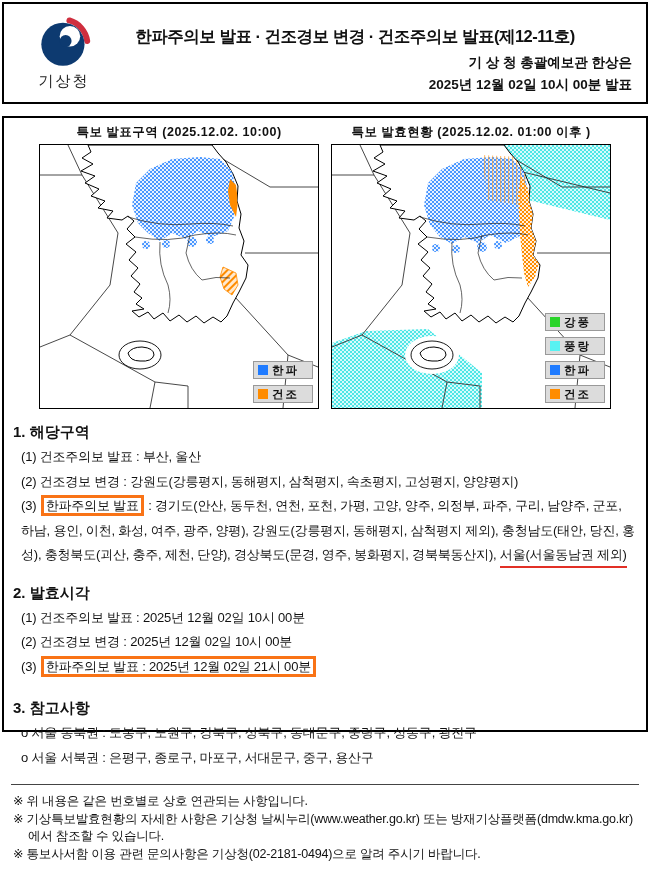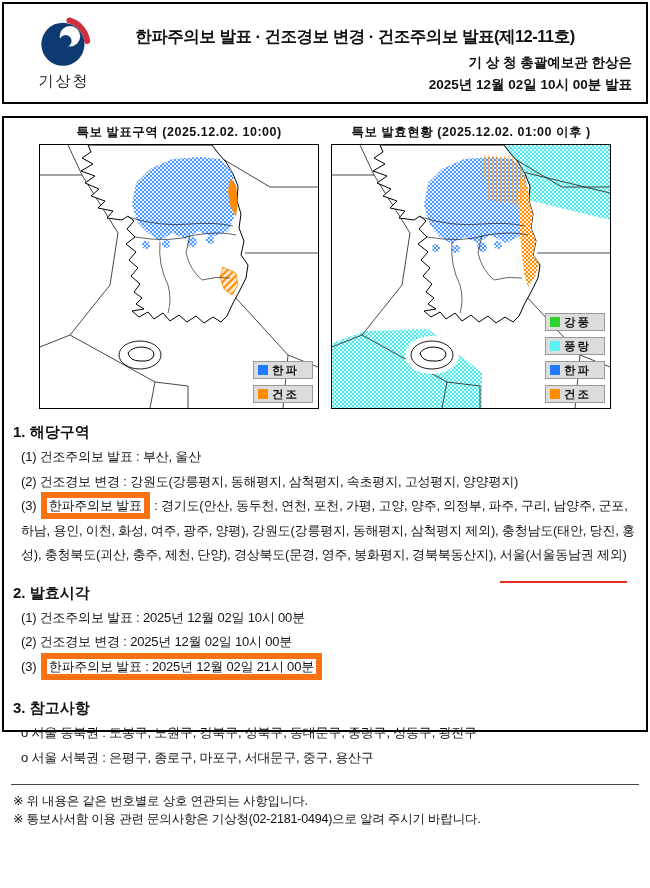--- a/index.html
+++ b/index.html
@@ -29,22 +29,22 @@
   .legend-label{font-size:11.5px;font-weight:bold;letter-spacing:2px;color:#111;}
   .chip-wind{background:#2ad42a;}
   .chip-seas{background:#58f2f2;}
   .chip-cold{background:#1f7bff;}
   .chip-dry{background:#ff8c00;}
   
   .text-col{position:absolute;left:9px;right:9px;top:302px;}
   .sec{margin:0 0 13px 0;}
   .sec-title{font-size:15px;font-weight:bold;line-height:24px;margin-bottom:1px;}
   .sec-item{font-size:13px;line-height:24.5px;padding-left:8px;letter-spacing:-0.2px;}
-  .red-box{border:6px solid #f97316;padding:0 2px;margin:0 1px;}
-  .red-underline{border-bottom:2px solid #e23026;padding-bottom:19px;}
+  .red-box{border:3px solid #f97316;padding:0 2px;margin:0 1px;}
+  .red-underline{border-bottom:2px solid #e23026;padding-bottom:4px;}
   .sec2{margin-bottom:17px;}
   .sep-line{border:0;border-top:1px solid #444;margin:14px 0 8px -2px;width:calc(100% + 4px);}
   .note{font-size:12.5px;line-height:17.5px;padding-left:15px;text-indent:-15px;letter-spacing:-0.2px;}
 </style>
 </head>
 <body>
 
 <div class="box" id="header-box">
   <div class="logo-wrap">
     <svg viewBox="0 0 100 100">
@@ -228,16 +228,17 @@
 
     <div class="sec">
       <div class="sec-title">3. 참고사항</div>
       <div class="sec-item">o 서울 동북권 : 도봉구, 노원구, 강북구, 성북구, 동대문구, 중랑구, 성동구, 광진구</div>
       <div class="sec-item">o 서울 서북권 : 은평구, 종로구, 마포구, 서대문구, 중구, 용산구</div>
     </div>
 
     <hr class="sep-line">
 
     <div class="note">※ 위 내용은 같은 번호별로 상호 연관되는 사항입니다.</div>
+    <div class="note">※ 기상특보발효현황의 자세한 사항은 기상청 날씨누리(www.weather.go.kr) 또는 방재기상플랫폼(dmdw.kma.go.kr)에서 참조할 수 있습니다.</div>
     <div class="note">※ 통보사서함 이용 관련 문의사항은 기상청(02-2181-0494)으로 알려 주시기 바랍니다.</div>
   </div>
 
 </div>
 
 </body></html>

